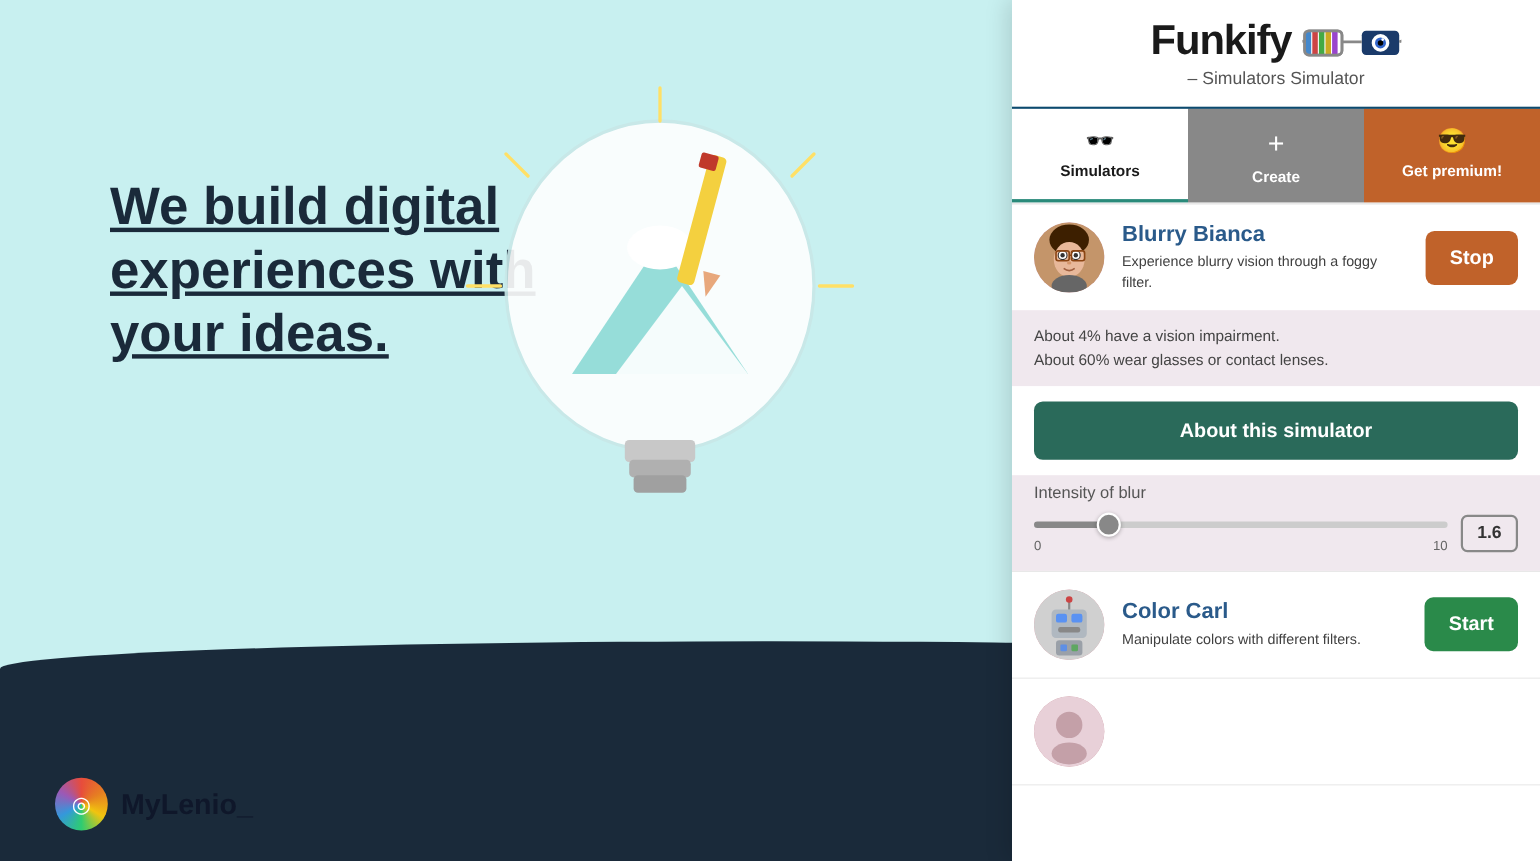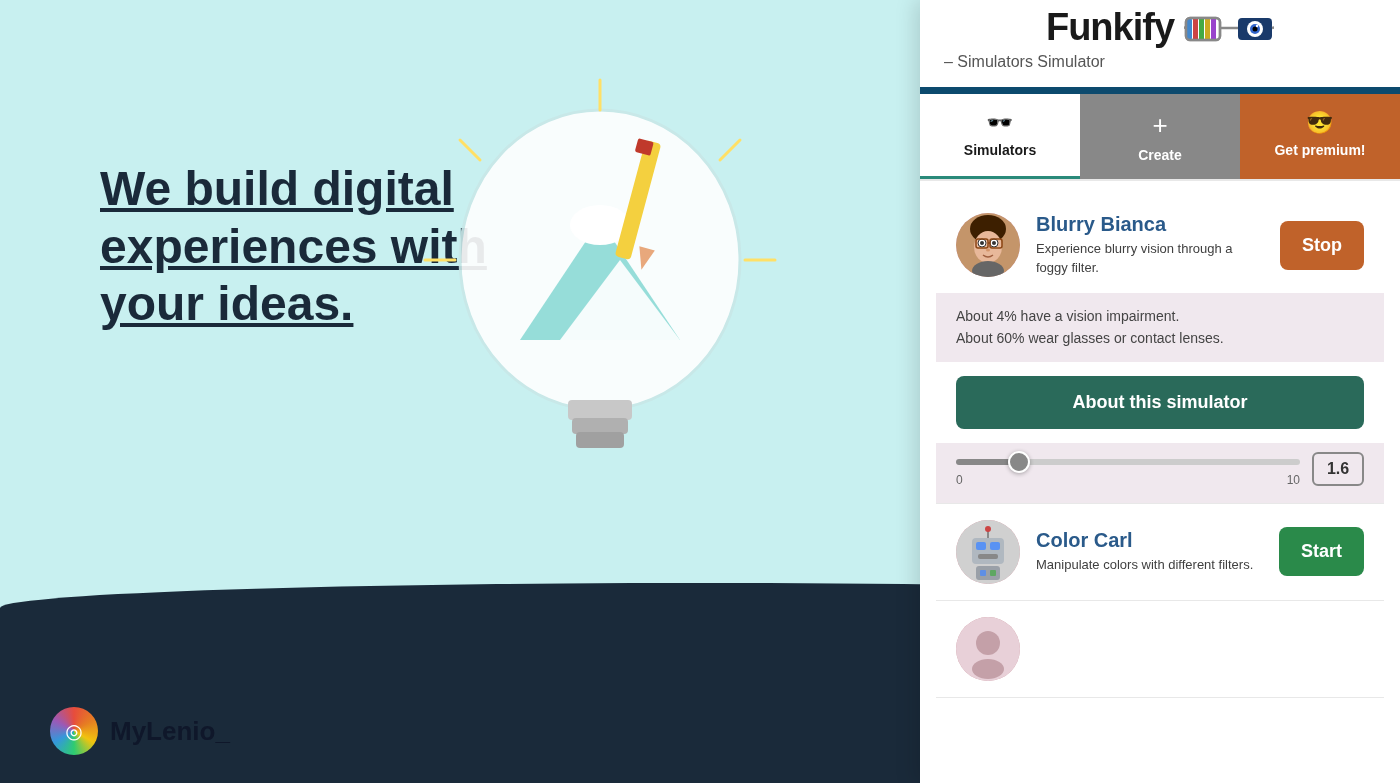--- a/index.html
+++ b/index.html
@@ -106,23 +106,23 @@
       width: 480px;
       height: 783px;
       background: white;
       box-shadow: -4px 0 20px rgba(0,0,0,0.15);
       display: flex;
       flex-direction: column;
       overflow: hidden;
     }
 
     .funkify-header {
-      padding: 6px 24px 16px;
-      text-align: left;
-      border-bottom: 7px solid #0c4a6e;
+      padding: 16px 24px 16px;
+      text-align: center;
+      border-bottom: 2px solid #0c4a6e;
     }
 
     .funkify-brand {
       display: flex;
       align-items: center;
       justify-content: center;
       gap: 10px;
       margin-bottom: 4px;
     }
 
@@ -190,21 +190,21 @@
 
     .tab-premium {
       background: #c0622a;
       color: white;
     }
 
     
     .simulators-content {
       flex: 1;
       overflow-y: auto;
-      padding: 16px;
+      padding: 0;
     }
 
     
     .simulator-item {
       border-bottom: 1px solid #e8e8e8;
     }
 
     .simulator-item-header {
       display: flex;
       align-items: center;
@@ -499,20 +499,21 @@
       </div>
 
       <div class="simulator-stats">
         <div>About 4% have a vision impairment.</div>
         <div>About 60% wear glasses or contact lenses.</div>
       </div>
 
       <button class="btn-about">About this simulator</button>
 
       <div class="intensity-section">
+        <div class="intensity-label">Intensity of blur</div>
         <div class="intensity-control">
           <div class="slider-container">
             <input type="range" class="intensity-slider" min="0" max="10" value="1.6" step="0.1" style="background: linear-gradient(to right, rgb(136, 136, 136) 0%, rgb(136, 136, 136) 16%, rgb(204, 204, 204) 16%, rgb(204, 204, 204) 100%);">
             <div class="slider-range">
               <span>0</span>
               <span>10</span>
             </div>
           </div>
           <div class="intensity-value">1.6</div>
         </div>

